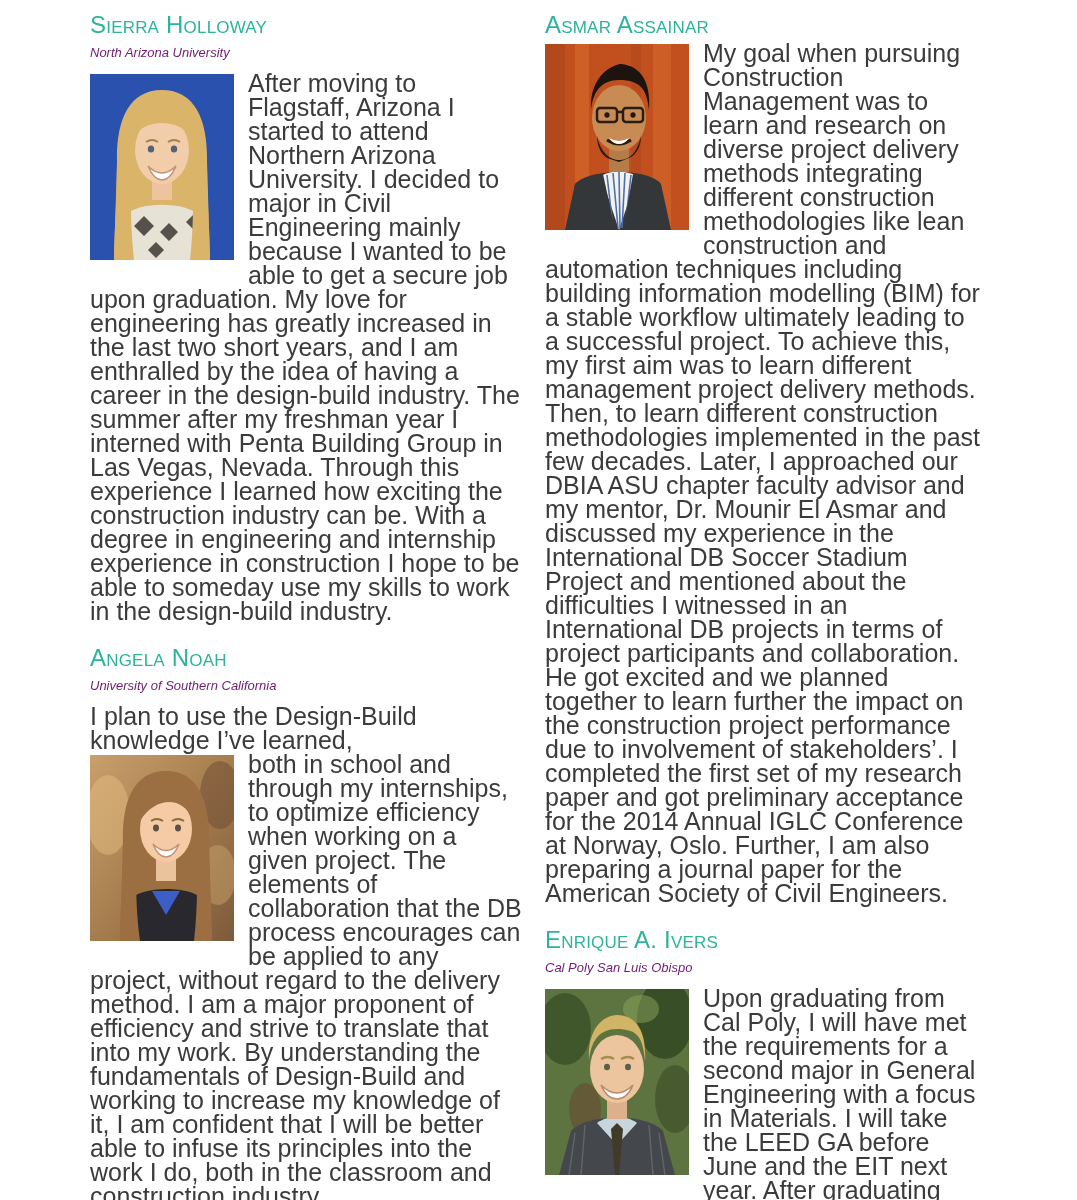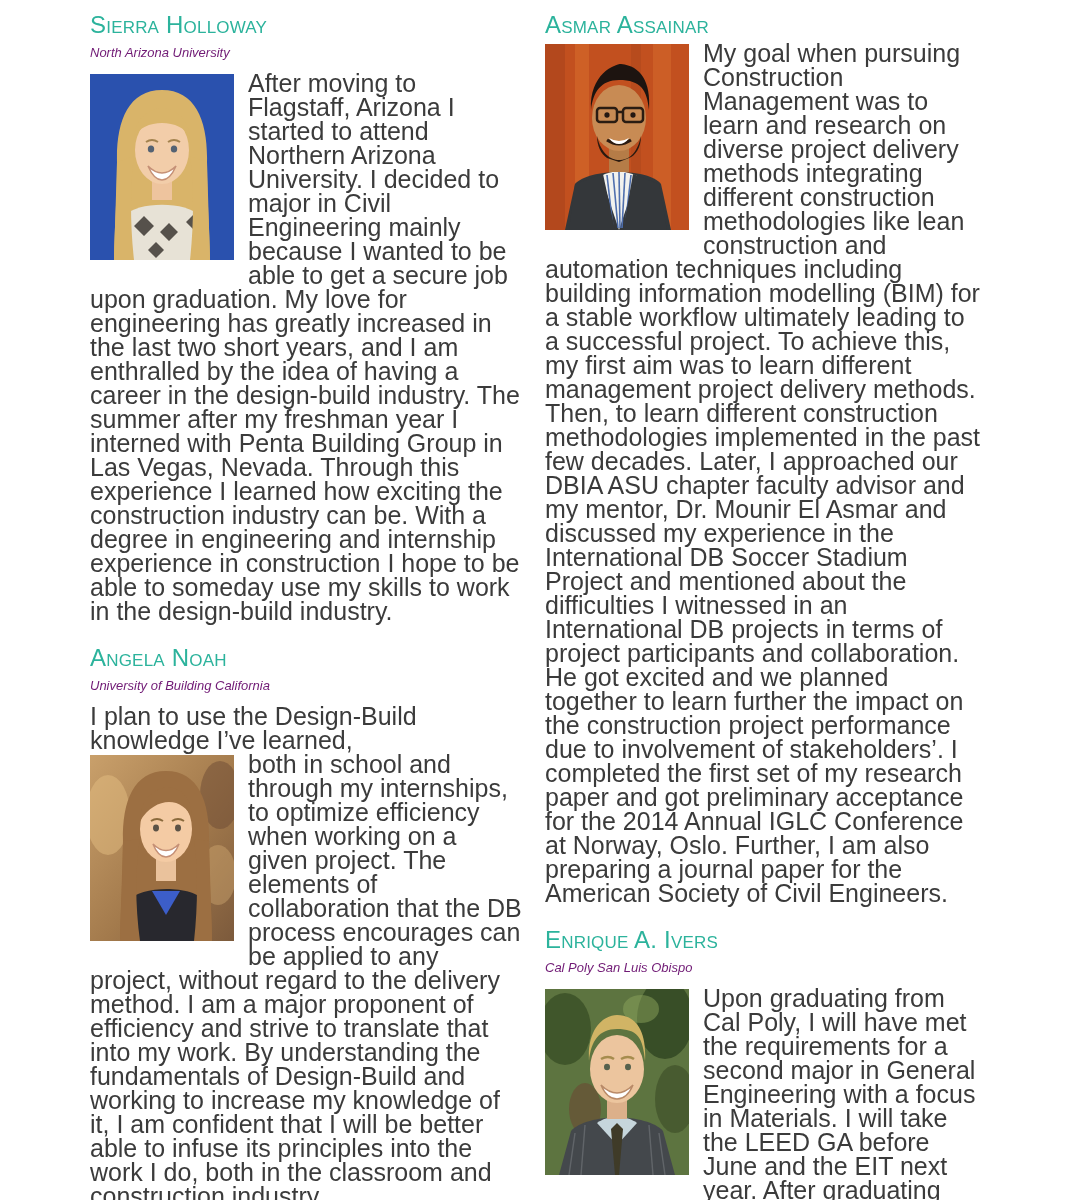--- a/index.html
+++ b/index.html
@@ -82,21 +82,21 @@
             <path d="M27,88 C27,130 24,160 24,186 L44,186 C40,150 40,110 44,82 Z" fill="#d9b469"></path>
             <path d="M117,88 C117,130 120,160 120,186 L100,186 C104,150 104,110 100,82 Z" fill="#d9b469"></path>
           </svg>
         </div>
         <p class="bio-text">After moving to Flagstaff, Arizona I started to attend Northern Arizona University. I decided to major in Civil Engineering mainly because I wanted to be able to get a secure job upon graduation. My love for engineering has greatly increased in the last two short years, and I am enthralled by the idea of having a career in the design-build industry. The summer after my freshman year I interned with Penta Building Group in Las Vegas, Nevada. Through this experience I learned how exciting the construction industry can be. With a degree in engineering and internship experience in construction I hope to be able to someday use my skills to work in the design-build industry.</p>
       </div>
     </section>
 
     <section class="profile">
       <h2 class="profile-name">Angela Noah</h2>
-      <div class="profile-school">University of Building California</div>
+      <div class="profile-school">University of Southern California</div>
       <p class="lead-line">I plan to use the Design-Build knowledge I’ve learned,</p>
       <div class="bio">
         <div class="portrait">
           <svg viewBox="0 0 144 186" xmlns="http://www.w3.org/2000/svg">
             <defs>
               <linearGradient id="anbg" x1="0" y1="0" x2="1" y2="1">
                 <stop offset="0" stop-color="#c9a06b"></stop>
                 <stop offset="0.55" stop-color="#a37a4c"></stop>
                 <stop offset="1" stop-color="#7c5a3c"></stop>
               </linearGradient>

